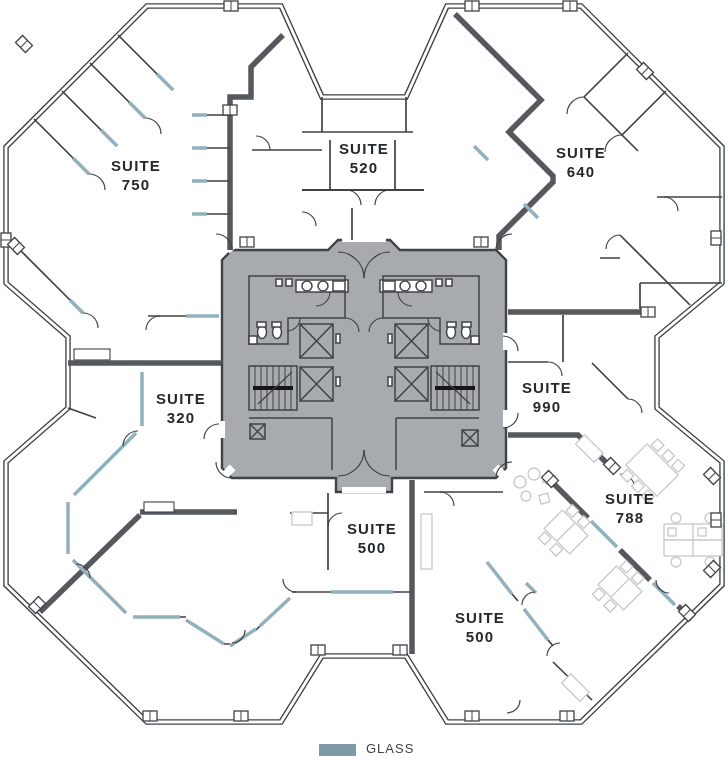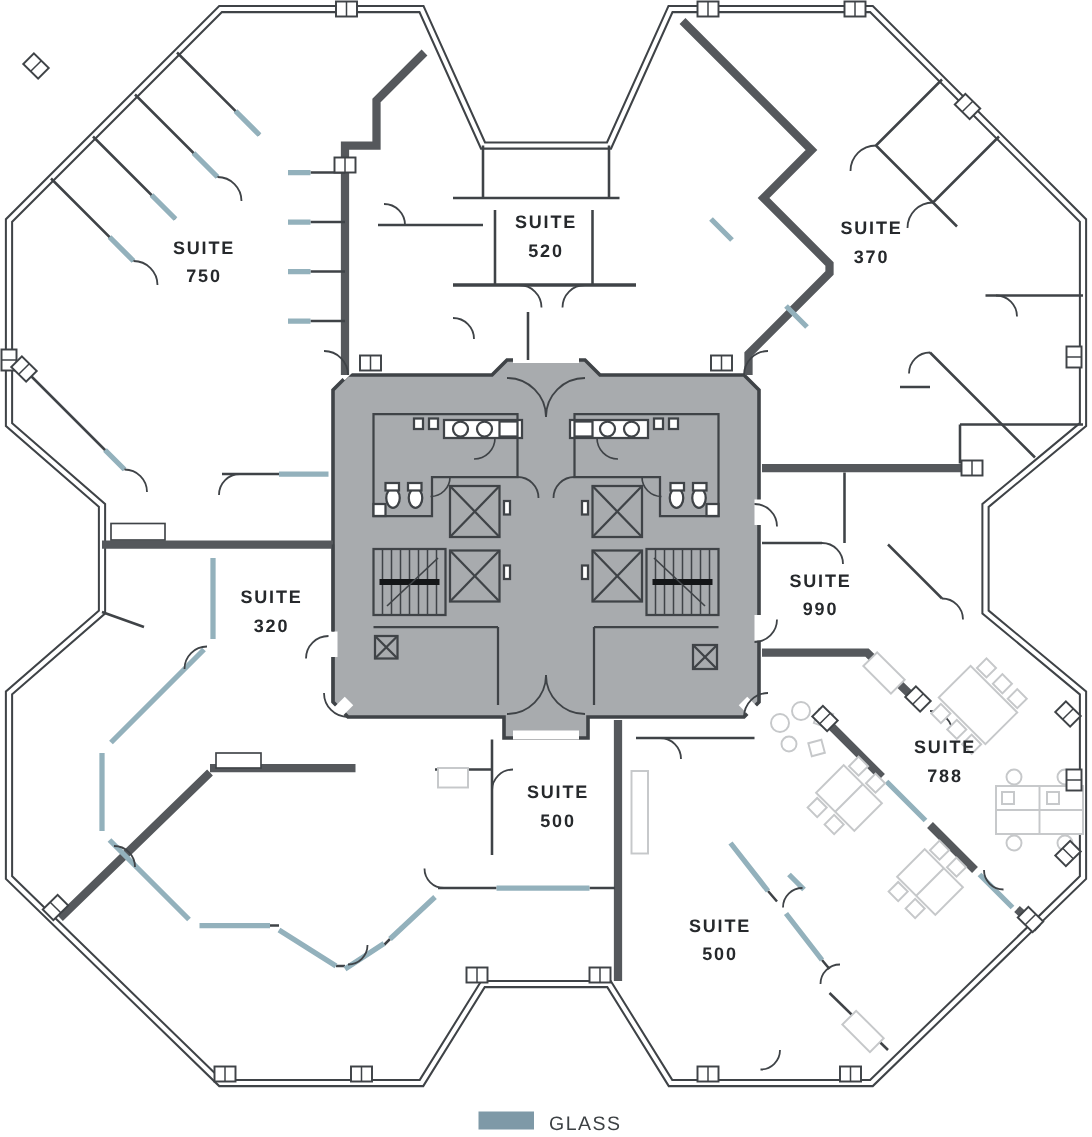--- a/index.html
+++ b/index.html
@@ -13,26 +13,26 @@
     --c-label:#26292c;
   }
   html,body{margin:0;padding:0;background:#fff;}
   .stage{
     position:relative;width:728px;height:758px;background:var(--c-background);
     font-family:"Liberation Sans",sans-serif;overflow:hidden;
   }
   .stage svg{position:absolute;left:0;top:0;}
   .suite-label{
     position:absolute;transform:translate(-50%,-50%);
-    text-align:center;font-weight:bold;font-size:12px;line-height:19px;
+    text-align:center;font-weight:bold;font-size:15px;line-height:19px;
     letter-spacing:1.2px;color:var(--c-label);white-space:nowrap;
   }
   .suite-label span{display:block;}
   .legend{
-    position:absolute;left:319px;top:741px;display:flex;align-items:flex-start;gap:10px;
+    position:absolute;left:319px;top:741px;display:flex;align-items:flex-end;gap:10px;
   }
   .legend .swatch{width:37px;height:12px;background:var(--c-legend);display:inline-block;}
   .legend .legend-text{
     font-size:13px;letter-spacing:1px;color:#3d4144;font-weight:normal;
   }
 </style>
 </head>
 <body>
 
 <div class="stage">
@@ -354,21 +354,21 @@
 <div class="suite-label" style="left:136px;top:175px">
   <span>SUITE</span>
   <span>750</span>
 </div>
 <div class="suite-label" style="left:364px;top:158px">
   <span>SUITE</span>
   <span>520</span>
 </div>
 <div class="suite-label" style="left:581px;top:162px">
   <span>SUITE</span>
-  <span>370</span>
+  <span>640</span>
 </div>
 <div class="suite-label" style="left:181px;top:408px">
   <span>SUITE</span>
   <span>320</span>
 </div>
 <div class="suite-label" style="left:547px;top:397px">
   <span>SUITE</span>
   <span>990</span>
 </div>
 <div class="suite-label" style="left:630px;top:508px">

